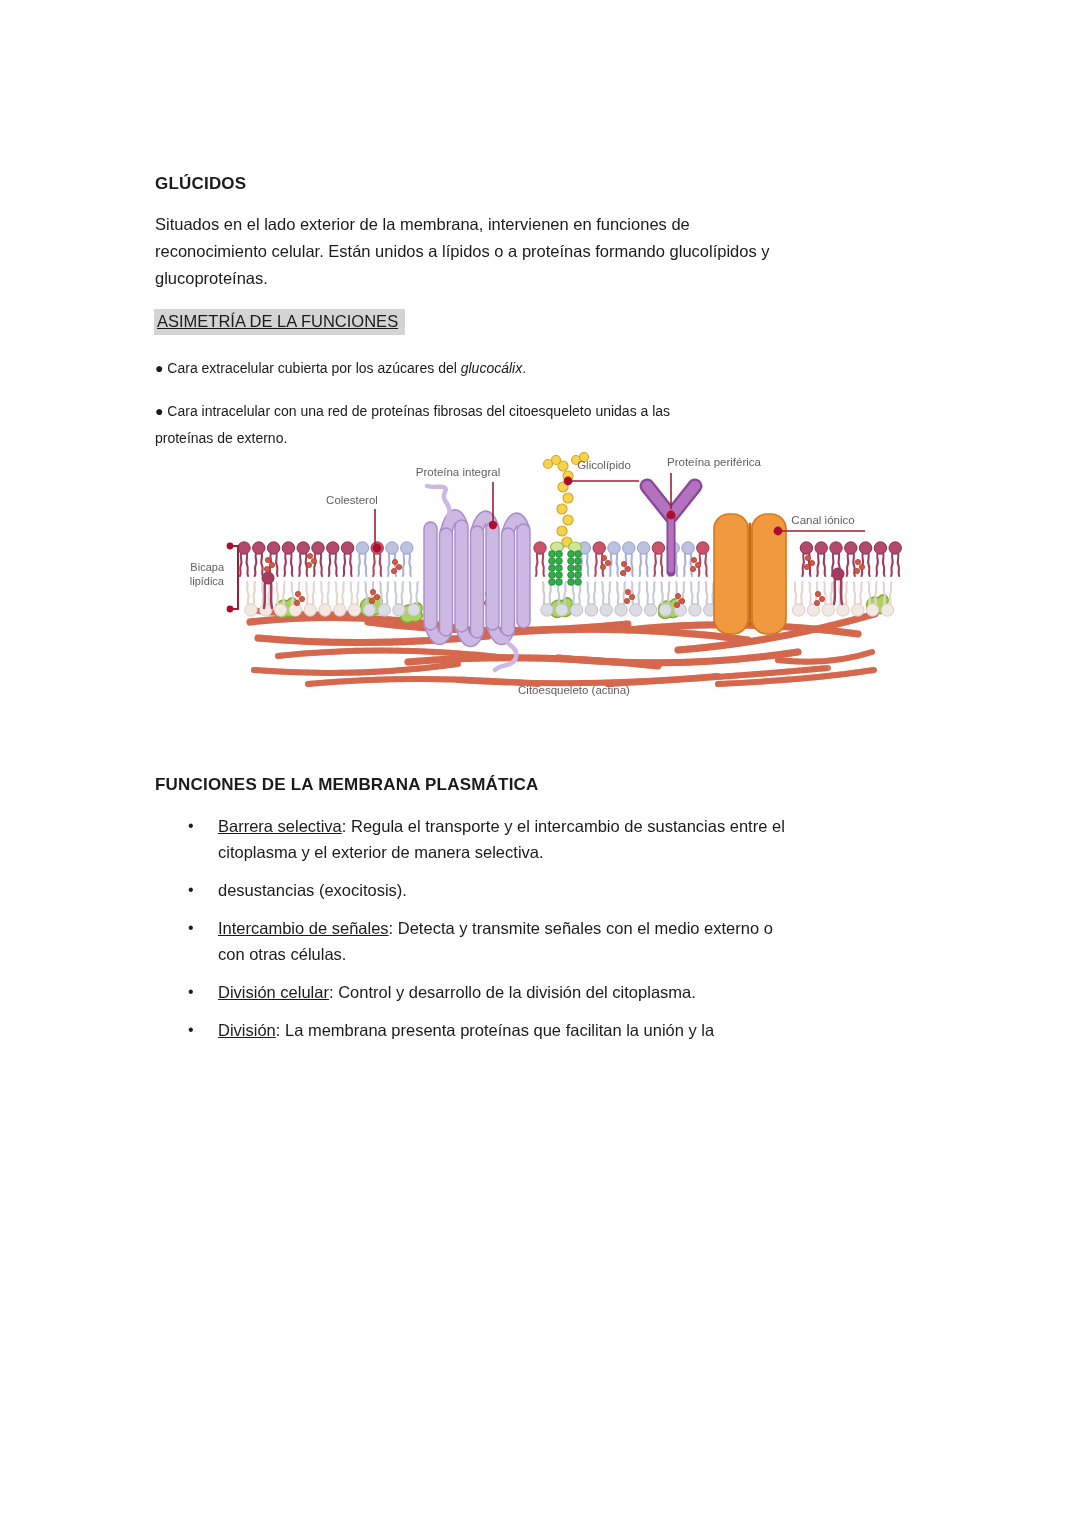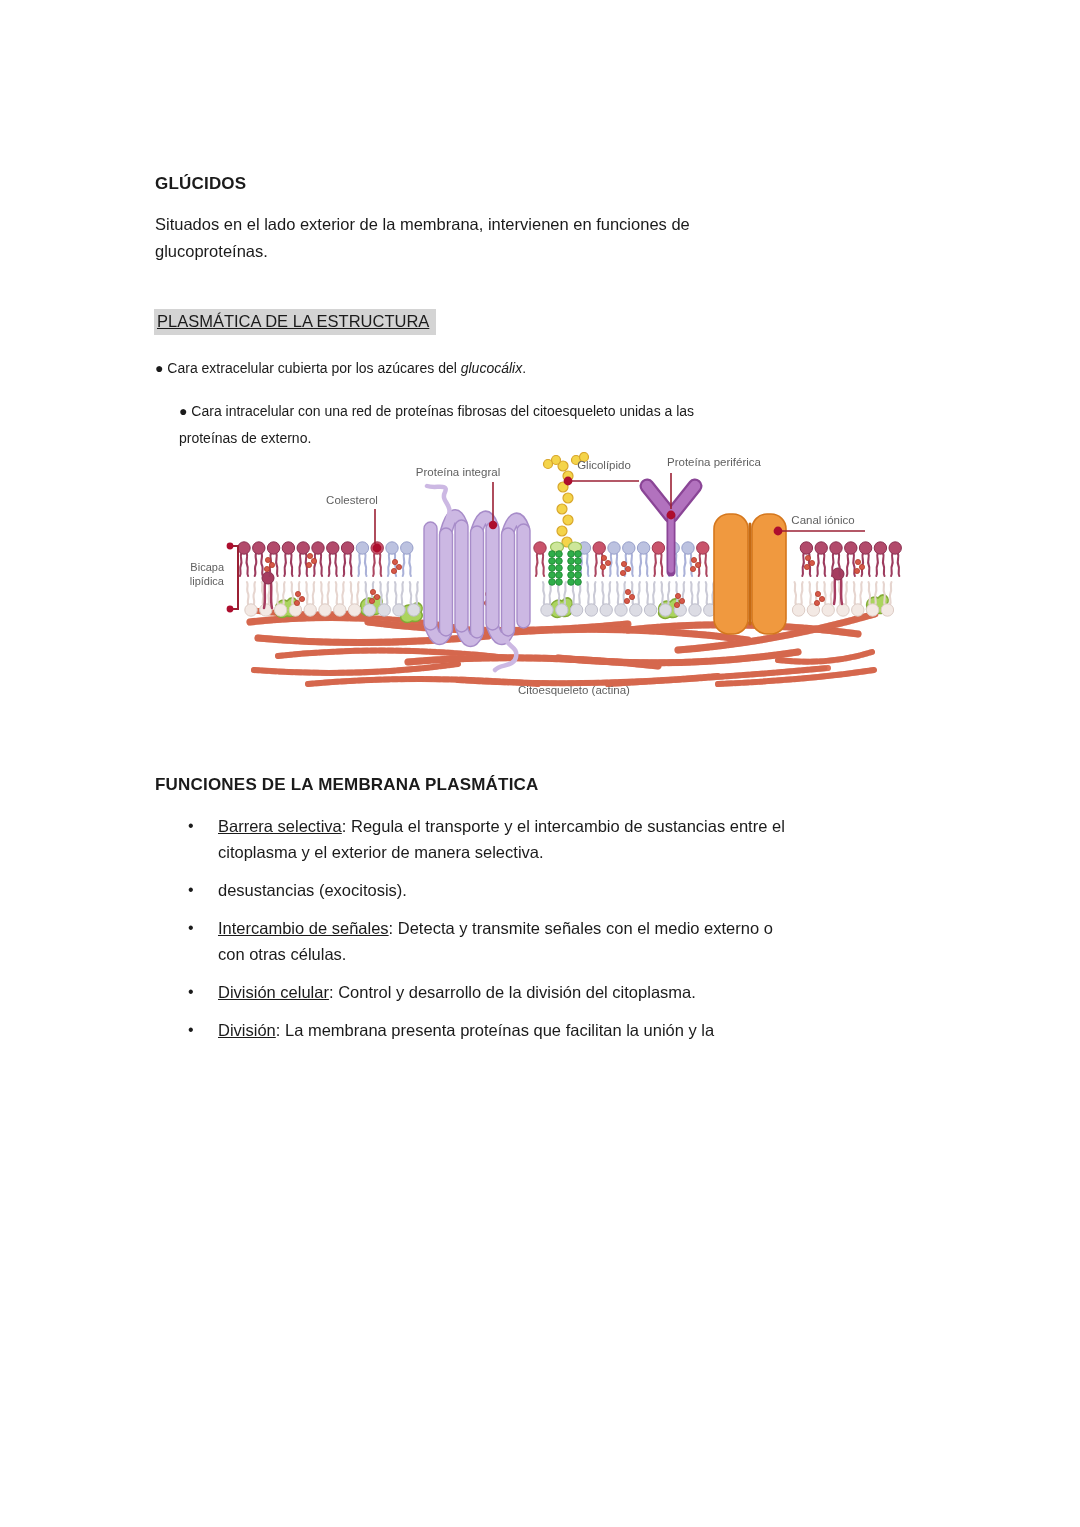--- a/index.html
+++ b/index.html
@@ -22,32 +22,33 @@
 </style>
 </head>
 <body>
 
 <div class="page">
 
   <div class="abs h-bold" style="left:155px;top:174px;">GLÚCIDOS</div>
 
   <div class="abs bodytext" style="left:155px;top:211px;width:790px;">
     <div>Situados en el lado exterior de la membrana, intervienen en funciones de</div>
+    <div>reconocimiento celular. Están unidos a lípidos o a proteínas formando glucolípidos y</div>
     <div>glucoproteínas.</div>
   </div>
 
   <div class="abs" style="left:154px;top:309px;">
-    <span class="hl-head">PLASMÁTICA DE LA ESTRUCTURA</span>
+    <span class="hl-head">ASIMETRÍA DE LA FUNCIONES</span>
   </div>
 
   <div class="abs bullet-line" style="left:155px;top:355px;width:790px;">
     <span>● Cara extracelular cubierta por los azúcares del </span><span class="ital">glucocálix</span><span>.</span>
   </div>
 
-  <div class="abs bullet-line" style="left:155px;top:398px;width:790px;margin-left:24px;">
+  <div class="abs bullet-line" style="left:155px;top:398px;width:790px;">
     <div>● Cara intracelular con una red de proteínas fibrosas del citoesqueleto unidas a las</div>
     <div>proteínas de externo.</div>
   </div>
 
   <svg id="membrane-svg" class="abs" style="left:158px;top:452px;" width="772" height="268" viewBox="0 0 772 268">
     <g id="dyn">
         <path d="M92,170 Q200,158 310,178" stroke="#e07258" stroke-width="7" fill="none" stroke-linecap="round"></path>
         <path d="M92,170 Q200,158 310,178" stroke="#c95b41" stroke-width="7" fill="none" stroke-linecap="round" stroke-dasharray="4.5 4" opacity="0.5"></path>
         <path d="M100,186 Q210,196 330,184" stroke="#e07258" stroke-width="7" fill="none" stroke-linecap="round"></path>
         <path d="M100,186 Q210,196 330,184" stroke="#c95b41" stroke-width="7" fill="none" stroke-linecap="round" stroke-dasharray="4.5 4" opacity="0.5"></path>

